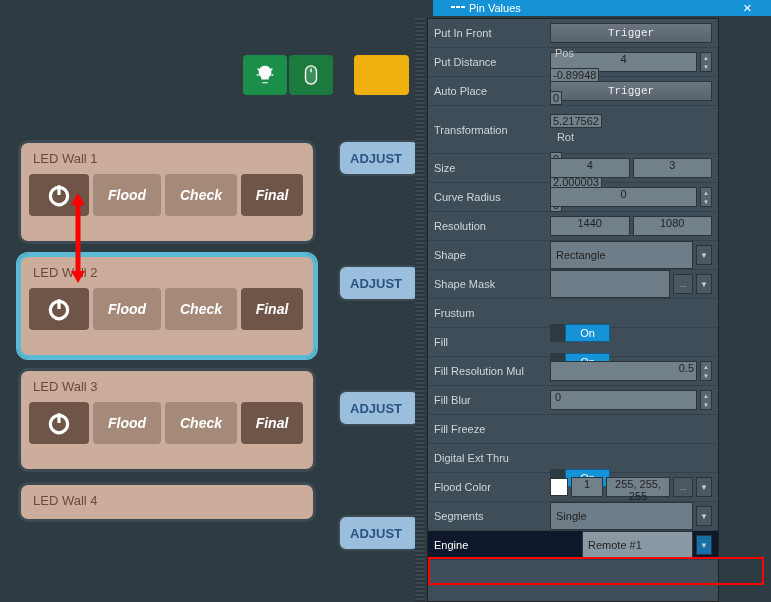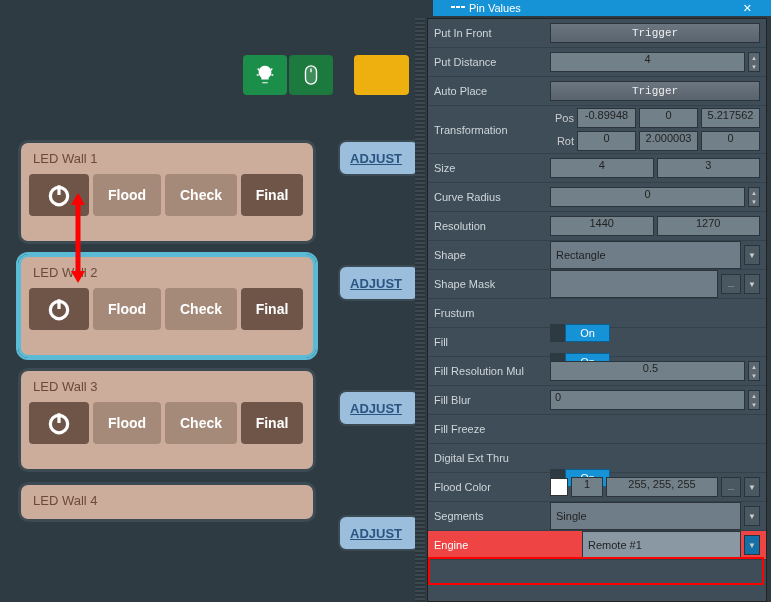--- a/index.html
+++ b/index.html
@@ -39,21 +39,21 @@
   }
   .close-x {
     margin-left: auto;
     cursor: pointer;
     padding: 0 3px;
   }
   .props {
     position: absolute;
     left: 427px;
     top: 18px;
-    width: 340px;
+    width: 292px;
     height: 584px;
     background: #3e4d58;
     border: 1px solid #222;
   }
   .row {
     display: flex;
     align-items: center;
     height: 29px;
     border-bottom: 1px solid #33414a;
     padding: 0 6px;
@@ -146,35 +146,35 @@
   .drop-arrow {
     width: 16px;
     height: 20px;
     background: #4a5862;
     border: 1px solid #2a343a;
     display:flex; align-items:center; justify-content:center;
     font-size: 8px; color: #ccc;
   }
   .dots { width: 20px; flex:none; }
   .highlight-row {
-    background: #ef4444;
+    background: #0f172a;
     gap: 36px;
   }
   .highlight-row .label { color: #fff; }
   .rect-red {
     position: absolute;
     border: 2px solid #ff0000;
     pointer-events: none;
   }
   .swatch {
     width: 18px; height: 18px; background:#fff; border:1px solid #333;
   }
   .mini-label { width: 24px; font-size:11px; color:#ccc; text-align:right; }
   .transform-rows { display:flex; flex-direction:column; gap:3px; flex:1; }
-  .transform-line { display:flex; gap:3px; align-items:center; }
+  .transform-line { display:flex; gap:9px; align-items:flex-start;flex-direction:column; }
   
   .left {
     position: absolute;
     left: 0; top: 0;
     width: 420px; height: 602px;
     background: #2f3b42;
     padding-top: 40px;
   }
   .toolbar {
     position: absolute;
@@ -198,40 +198,39 @@
     margin: 10px 0 10px 18px;
     width: 298px;
     height: 104px;
     background: #ccac9a;
     border: 3px solid #3b4a53;
     border-radius: 10px;
     padding: 6px 8px;
   }
   .wall.selected { border-color: #5bbad5; outline: 2px solid #5bbad5; }
   .wall-title { color: #6b4a3a; font-weight: normal; font-size: 13px; margin:2px 0 8px 4px; }
-  .wall-btns { display:flex; gap:4px; margin-top: 7px; }
+  .wall-btns { display:flex; gap:4px; margin-top: 7px; font-style: italic; }
   .wb {
     height: 42px;
     display:flex; align-items:center; justify-content:center;
     color:#fff; font-weight:bold; font-size:14px; border-radius:4px;
   }
   .wb.power { width:60px; background:#6f5448; }
   .wb.flood { width:68px; background:#a68a79; }
   .wb.check { width:72px; background:#a68a79; }
   .wb.final { width:62px; background:#6f5448; }
   .power svg { width:26px; height:26px; stroke:#fff; fill:none; stroke-width:3; }
   .adjust {
     position:absolute;
     left: 338px;
     width: 82px; height: 36px;
     background:#9bbedd; border:2px solid #3b4a53; border-radius:8px;
     display:flex; align-items:center; padding-left:10px;
     color:#2a5580; font-weight:bold; font-size:13px;
     overflow:hidden;
-    text-decoration:underline;
   }
   .arrow-red {
     position:absolute;
     left: 71px; top: 193px;
     width: 14px; height: 90px;
     pointer-events:none;
   }
   .drag-handle {
     position:absolute; left:415px; top:18px; width:10px; height:584px;
     background: repeating-linear-gradient(#3a4850 0 2px, #2a343a 2px 4px);
@@ -399,21 +398,21 @@
           <div>▲</div>
           <div>▼</div>
         </div>
     </div>
   </div>
 
   <div class="row">
     <div class="label">Resolution</div>
     <div class="val-area">
       <div class="num-input">1440</div>
-      <div class="num-input">1270</div>
+      <div class="num-input">1080</div>
     </div>
   </div>
 
   <div class="row">
     <div class="label">Shape</div>
     <div class="val-area">
       <div class="select-like">Rectangle</div>
       <div class="drop-arrow">▼</div>
     </div>
   </div>
@@ -443,21 +442,21 @@
         <div class="toggle-slot">
           <div style="flex:1"></div>
           <div class="on-btn">On</div>
         </div>
       </div>
   </div>
 
   <div class="row">
     <div class="label">Fill Resolution Mul</div>
     <div class="val-area">
-      <div class="num-input" style="text-align:center;padding-left:8px">0.5</div>
+      <div class="num-input" style="text-align:right;padding-left:8px">0.5</div>
       <div class="spinner">
           <div>▲</div>
           <div>▼</div>
         </div>
     </div>
   </div>
 
   <div class="row">
     <div class="label">Fill Blur</div>
     <div class="val-area">

